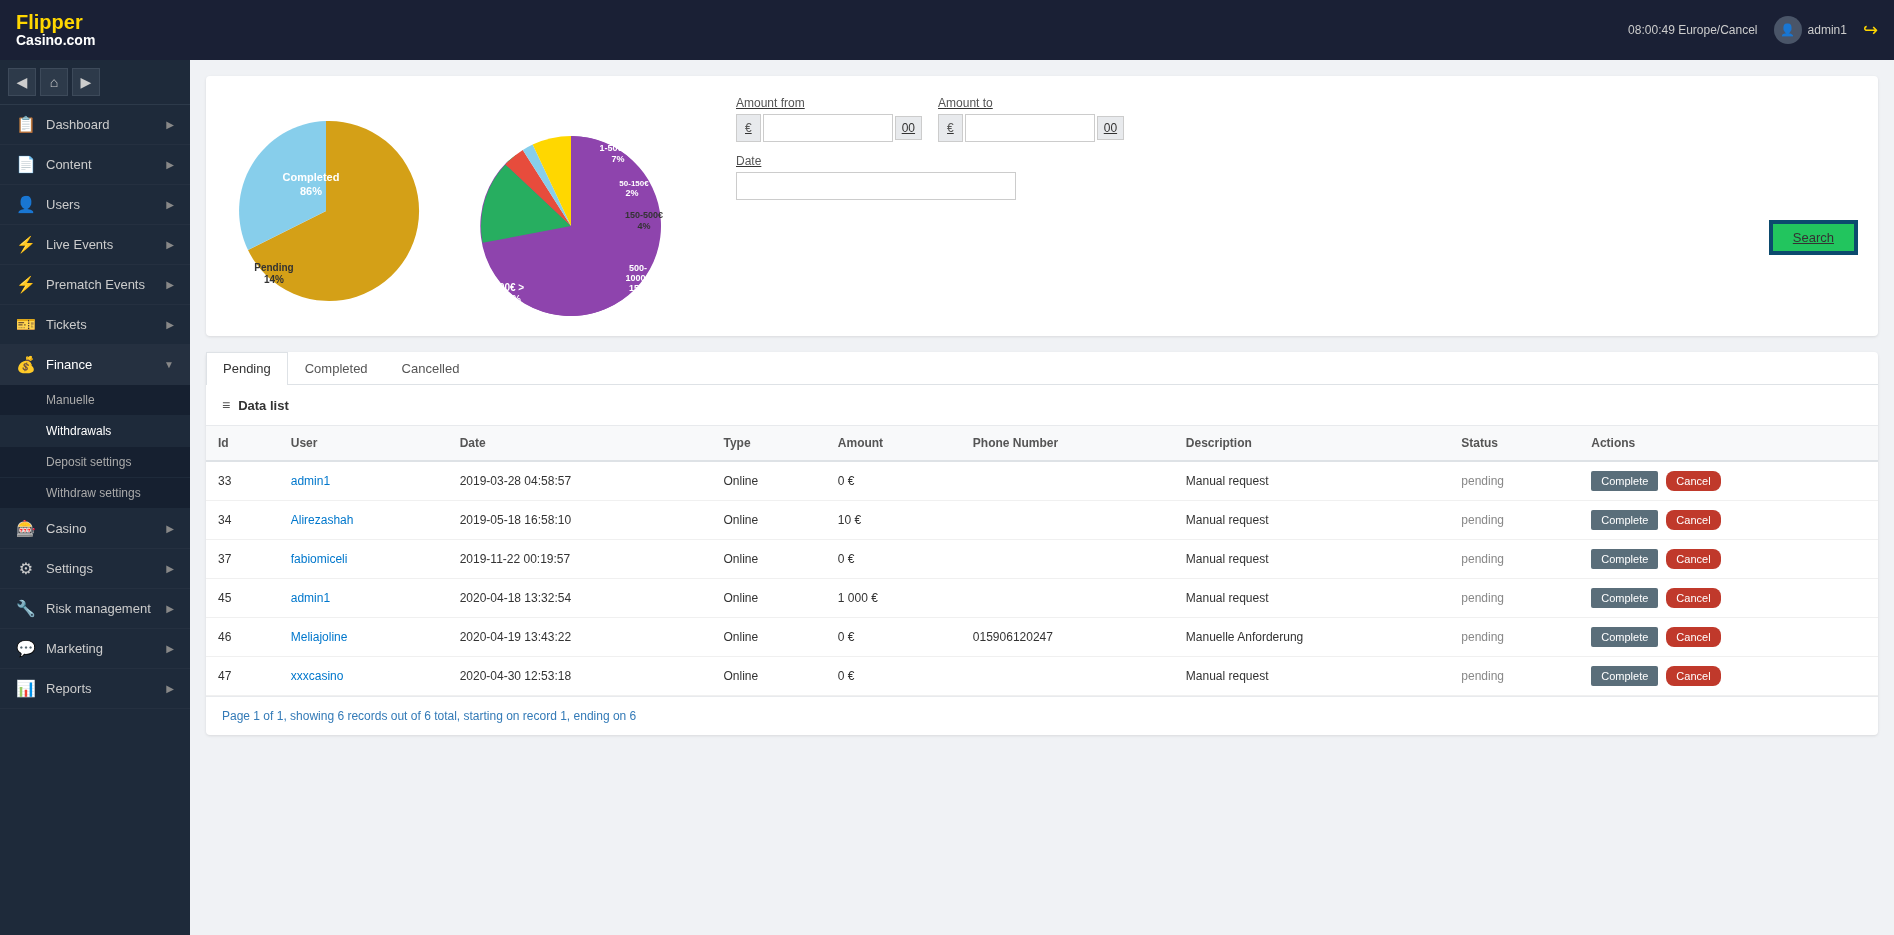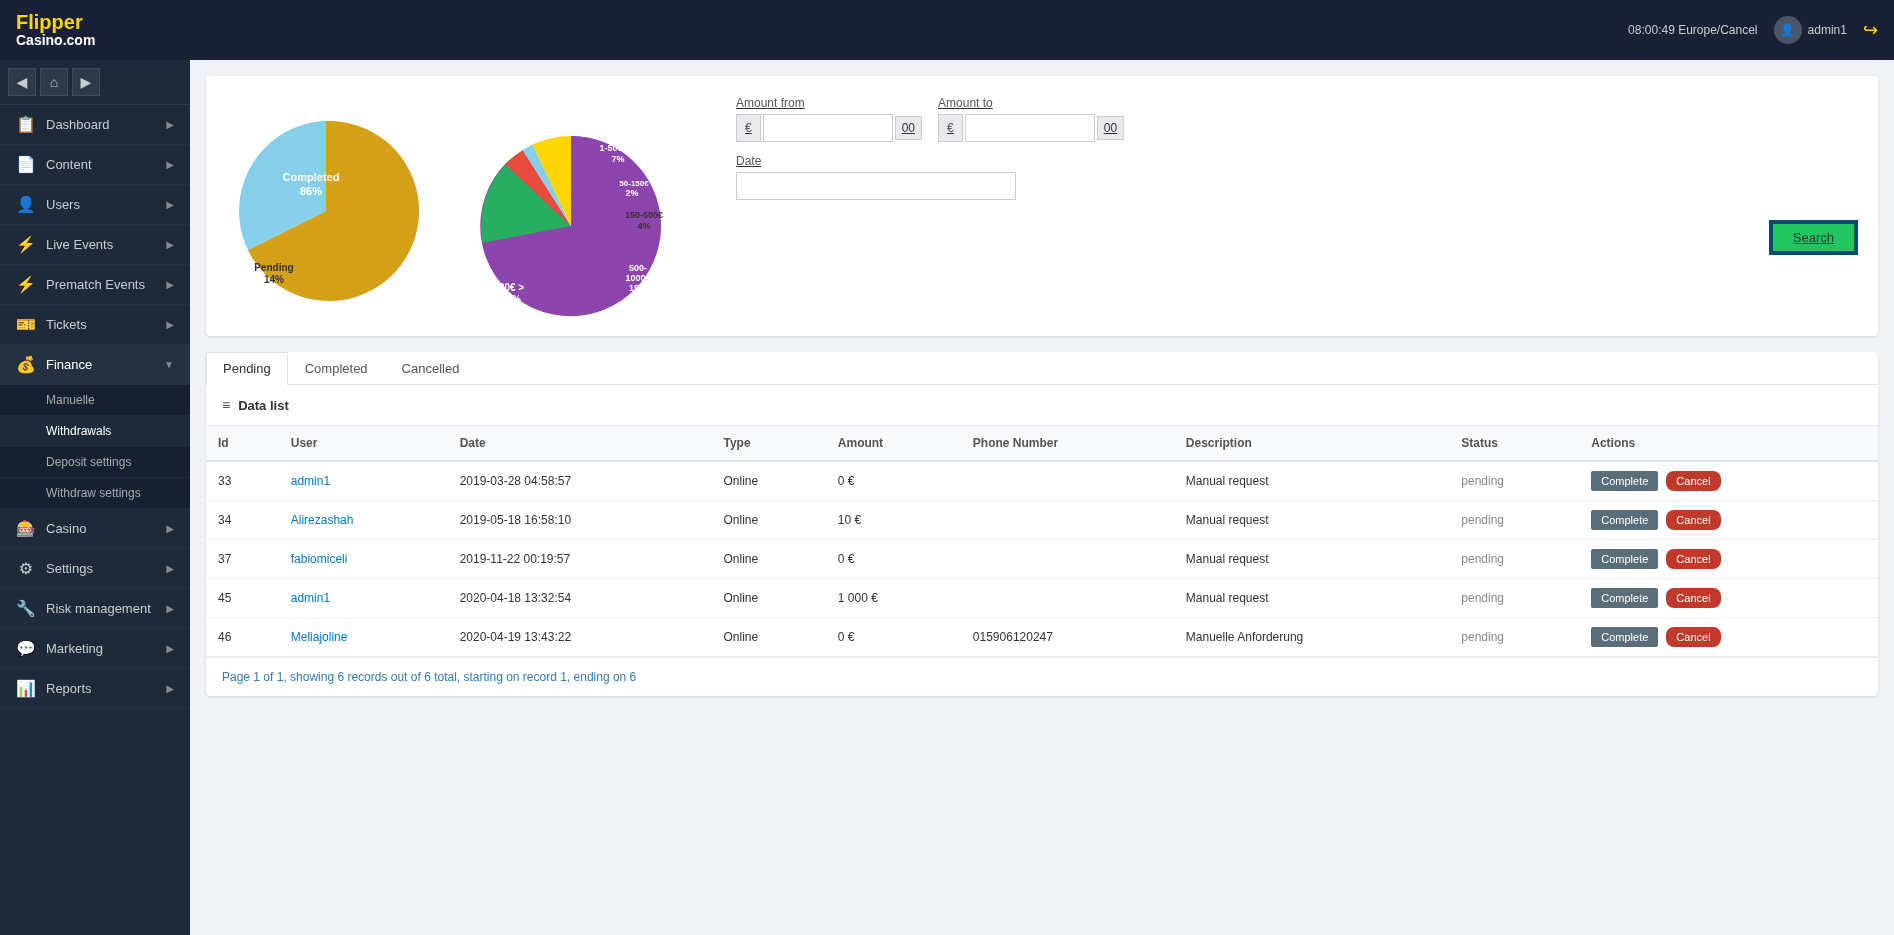--- a/index.html
+++ b/index.html
@@ -412,20 +412,36 @@
       <td>015906120247</td>
       <td>Manuelle Anforderung</td>
       <td><span class="status-pending">pending</span></td>
       <td>
         <div class="action-btns">
           <button class="btn-complete">Complete</button>
           <button class="btn-cancel">Cancel</button>
         </div>
       </td>
     </tr>
+              <tr>
+      <td>47</td>
+      <td><a class="user-link" href="#">xxxcasino</a></td>
+      <td>2020-04-30 12:53:18</td>
+      <td>Online</td>
+      <td>0 €</td>
+      <td></td>
+      <td>Manual request</td>
+      <td><span class="status-pending">pending</span></td>
+      <td>
+        <div class="action-btns">
+          <button class="btn-complete">Complete</button>
+          <button class="btn-cancel">Cancel</button>
+        </div>
+      </td>
+    </tr>
             </tbody>
         </table>
 
         <div class="pagination-info">
           <span>Page 1 of 1, showing 6 records out of 6 total, starting on record 1, ending on 6</span>
         </div>
       </div>
 
     </div>
   </div>

